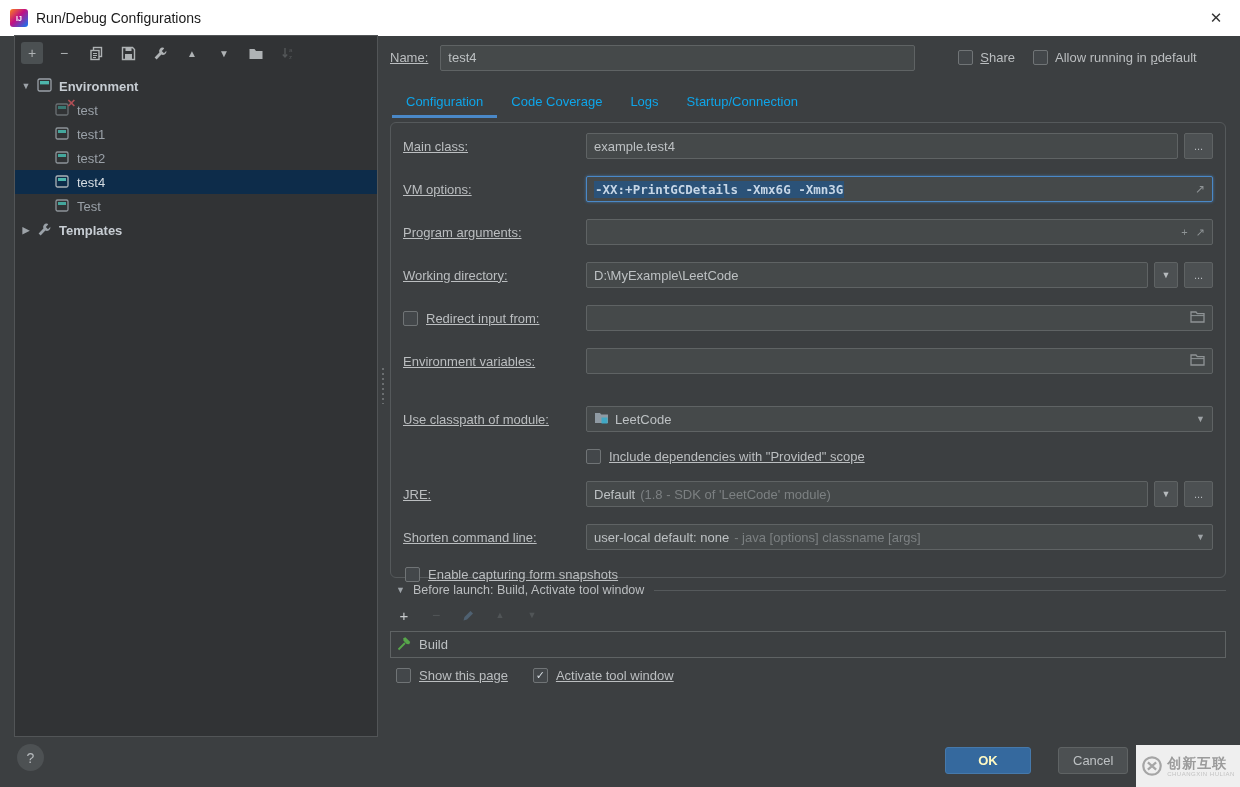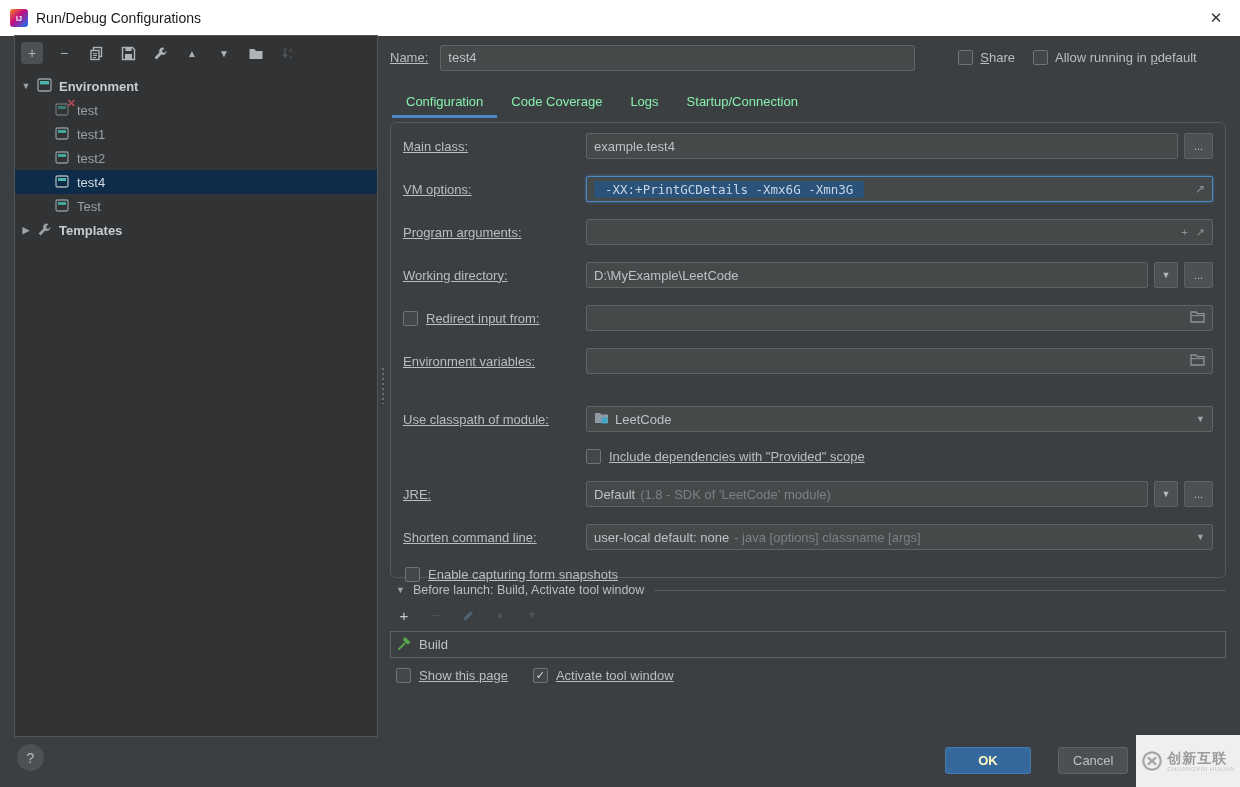--- a/index.html
+++ b/index.html
@@ -58,33 +58,33 @@
   .cbx { width:15px; height:15px; background:#43474a; border:1px solid #707476; border-radius:2px;
          display:inline-flex; align-items:center; justify-content:center; flex:none;
          color:#d6dde2; font-size:11px; line-height:1; }
   .field-ic { margin-left:auto; color:#8e9395; font-size:12px; }
   .hint { color:#7c8082; }
 
   .name-row { position:absolute; left:390px; top:44px; width:838px; height:27px; display:flex; align-items:center; }
   .name-row .input { width:475px; margin-left:12px; }
   .hdr-check { display:flex; align-items:flex-end; gap:7px; font-size:13px; color:#bbbec0; }
 
-  .tabs { position:absolute; left:392px; top:88px; height:30px; display:flex; font-size:13px; color:#86efac; }
+  .tabs { position:absolute; left:392px; top:88px; height:30px; display:flex; font-size:13px; color:#0ea5e9; }
   .tab { padding:6px 14px 8px; }
   .tab.active { border-bottom:3px solid #4a88c7; }
 
   .config-panel { position:absolute; left:390px; top:122px; width:836px; height:456px;
                   border:1px solid #55595b; border-radius:6px; padding:10px 12px 0 12px; }
   .frow { display:flex; align-items:center; margin-bottom:17px; }
   .frow .flabel { width:183px; flex:none; }
   .frow .fwrap { flex:1; display:flex; align-items:center; }
   .grow { flex:1; }
 
   .vm-field { border:1px solid #4a88c7; box-shadow:0 0 3px rgba(74,136,199,.8); }
-  .vm-text { font-family:"DejaVu Sans Mono", monospace; font-size:12.5px; background:#2b5278; color:#c6d6e6; padding:1px 11px; }
+  .vm-text { font-family:"DejaVu Sans Mono", monospace; font-size:12.5px; background:#2b5278; color:#c6d6e6; padding:1px 1px;font-weight:bold; }
   .mini-ic { color:#8e9395; font-size:11px; }
 
   .checkbox-row { display:flex; align-items:center; gap:8px; font-size:13px; color:#bbbec0; }
 
   .module-ic, .folder-ic { display:inline-block; }
 
   
   .before-launch { position:absolute; left:390px; top:583px; width:836px; }
   .bl-header { display:flex; align-items:center; color:#bbbec0; font-size:12.5px; }
   .bl-header .expander { font-size:9px; color:#9da3a8; margin:0 8px 0 6px; }
@@ -96,21 +96,21 @@
   .bl-checks { display:flex; align-items:center; gap:25px; margin:10px 0 7px 6px; }
 
   
   .btn { height:27px; border-radius:3px; font-size:13px; display:flex; align-items:center;
          justify-content:center; }
   .ok-btn { position:absolute; left:945px; top:747px; width:86px; background:#35699e;
             border:1px solid #4679ab; color:#fef9c3; font-weight:bold; }
   .cancel-btn { position:absolute; left:1058px; top:747px; width:58px; background:#4c5052;
                 border:1px solid #5f6364; color:#bdc1c3; padding:0 14px; width:auto; min-width:58px; }
 
-  .watermark { position:absolute; right:0; bottom:0; width:104px; height:52px; background:#efefef;
+  .watermark { position:absolute; right:0; bottom:0; width:104px; height:42px; background:#efefef;
                display:flex; align-items:center; justify-content:center; gap:4px;margin-top:12px; }
   .wm-logo { width:22px; height:22px; }
   .wm-text { display:flex; flex-direction:column; }
   .wm-brand { color:#9b9b9b; font-size:14px; font-weight:bold; letter-spacing:1px; line-height:15px; }
   .wm-sub { color:#c2c2c2; font-size:6px; letter-spacing:.5px; }
 </style>
 </head>
 <body>
 
 <div id="window">

